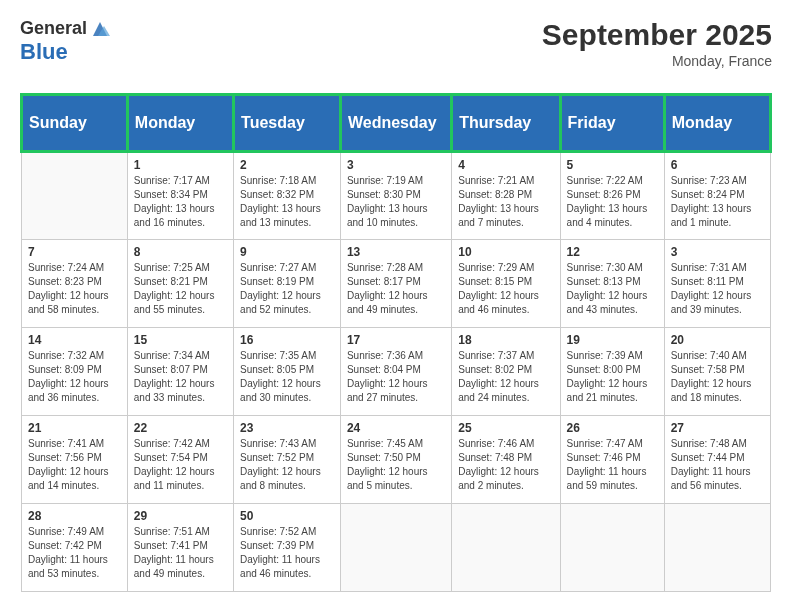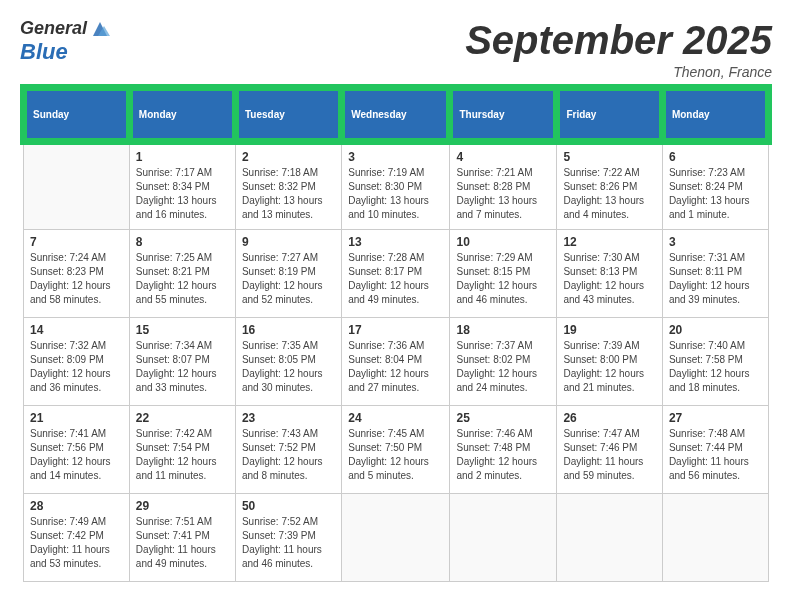--- a/index.html
+++ b/index.html
@@ -13,22 +13,21 @@
     .page {
       width: 792px;
       height: 612px;
       background: #fff;
       padding: 18px 20px 12px 20px;
     }
     .header {
       display: flex;
       justify-content: space-between;
       align-items: flex-start;
-      margin-bottom: 4px;
-      font-style: italic;
+      margin-bottom: 24px;
     }
     .logo {
       display: flex;
       align-items: center;
       gap: 2px;
     }
     .logo-text-general {
       font-size: 18px;
       font-weight: bold;
       color: #333;
@@ -40,43 +39,43 @@
     }
     .logo-icon {
       width: 22px;
       height: 22px;
       margin-left: 2px;
     }
     .title-block {
       text-align: right;
     }
     .main-title {
-      font-size: 40px;
+      font-size: 30px;
       font-weight: bold;
       color: #333;
       line-height: 1.1;
     }
     .subtitle {
       font-size: 14px;
       color: #555;
       margin-top: 2px;
     }
     table {
       width: 100%;
       border-collapse: collapse;
       font-size: 10.5px;
     }
     thead tr th {
       background-color: #2a6db5;
       color: #fff;
       font-weight: bold;
       text-align: left;
       padding: 18px 6px;
-      font-size: 10px;
-      border: 7px solid #22c55e;
+      font-size: 16px;
+      border: 3px solid #22c55e;
     }
     tbody tr td {
       border: 1px solid #ccc;
       vertical-align: top;
       padding: 5px 6px;
       height: 88px;
       width: 113px;
       background: #fff;
     }
     tbody tr td.empty {
@@ -107,21 +106,21 @@
           <svg class="logo-icon" viewBox="0 0 22 22" xmlns="http://www.w3.org/2000/svg">
             <polygon points="4,18 11,4 18,18" fill="#2a6db5" opacity="0.85"></polygon>
             <polygon points="9,18 15,8 21,18" fill="#5ba3d9" opacity="0.7"></polygon>
           </svg>
         </span>
         <span class="logo-text-blue">Blue</span>
       </div>
     </div>
     <div class="title-block">
       <div class="main-title">September 2025</div>
-      <div class="subtitle">Thenon, France</div>
+      <div class="subtitle">Monday, France</div>
     </div>
   </div>
 
   <table>
     <thead>
       <tr>
       <th>Sunday</th>
           <th>Monday</th>
           <th>Tuesday</th>
           <th>Wednesday</th>

